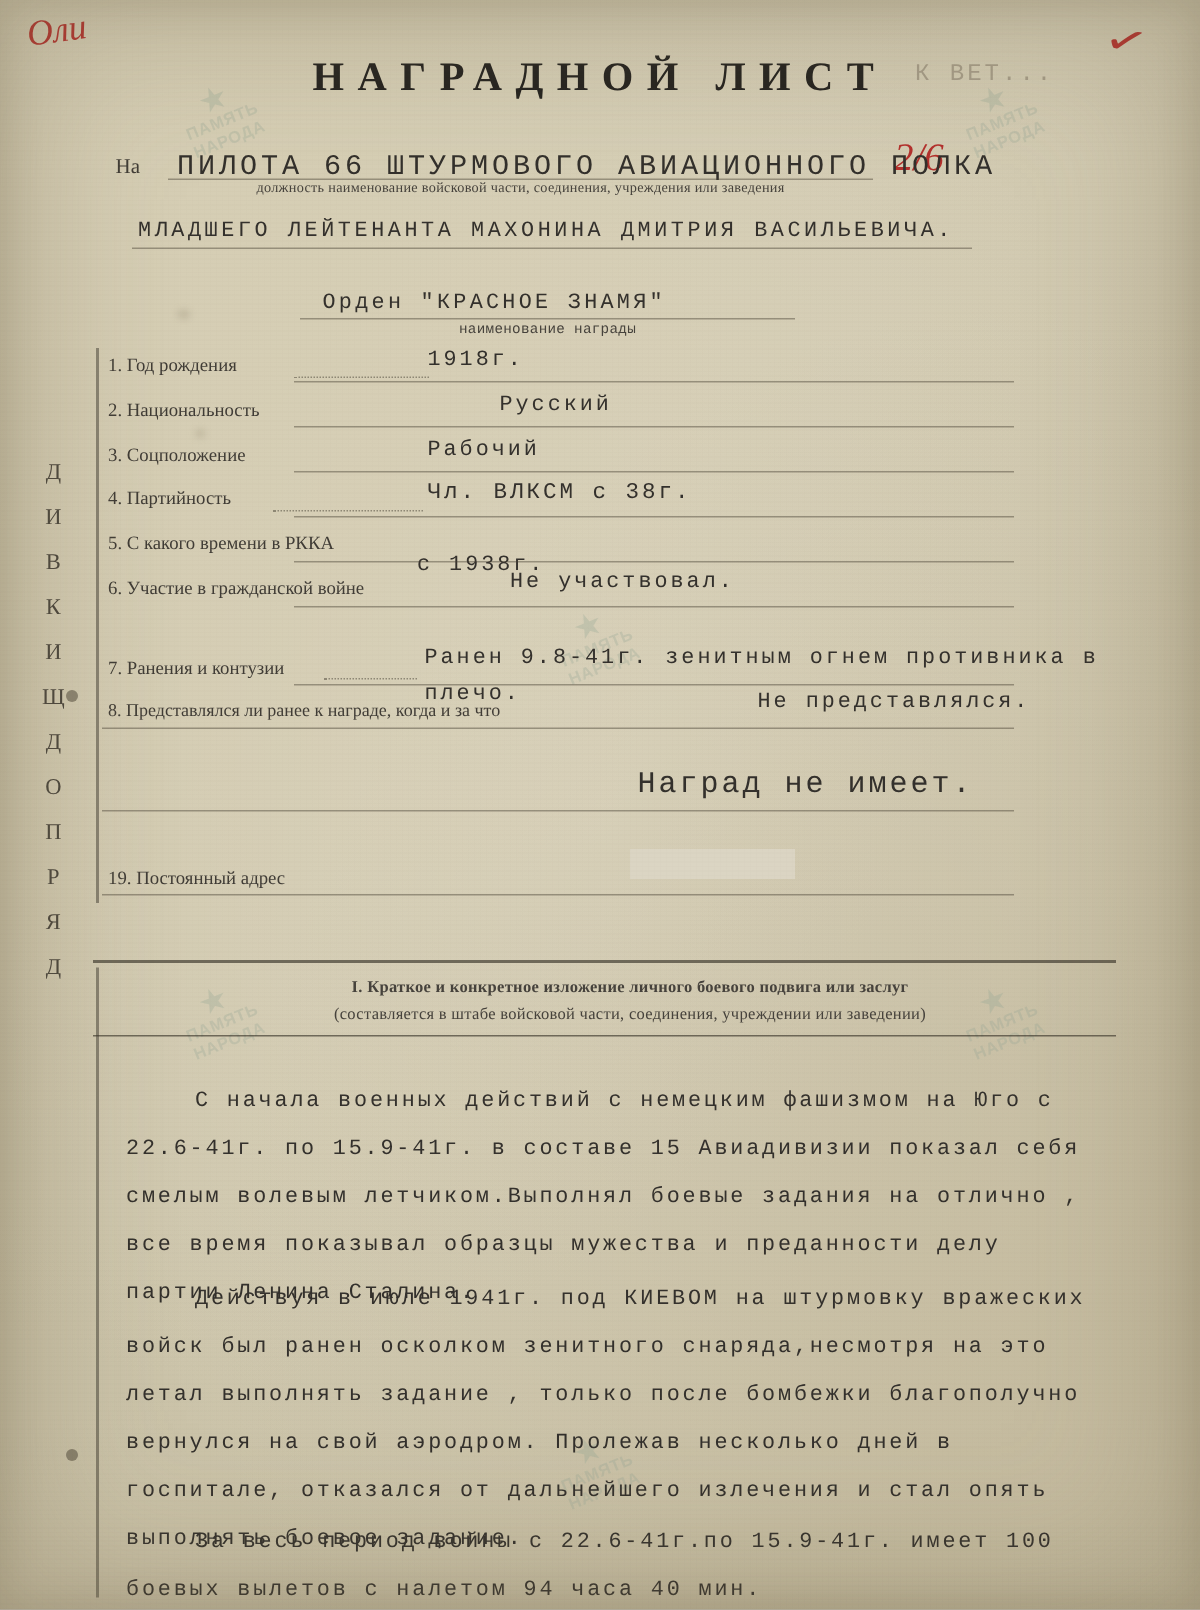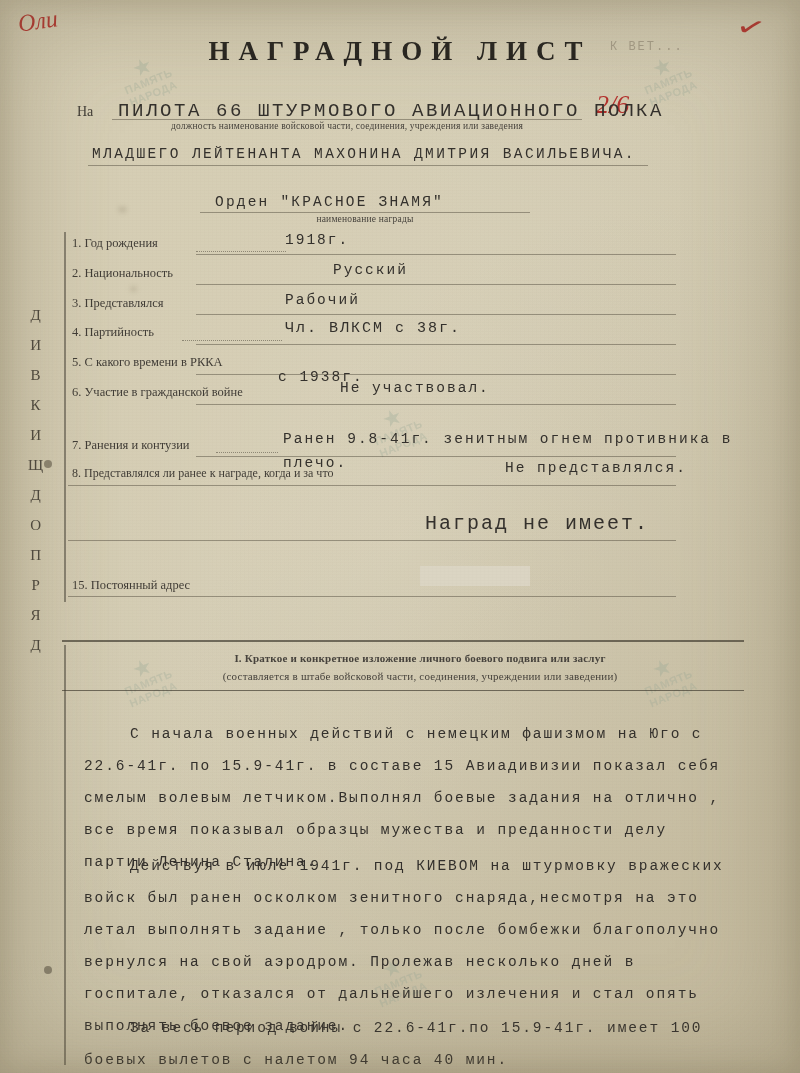--- a/index.html
+++ b/index.html
@@ -167,39 +167,39 @@
   </div>
   <div class="wm" style="left:610px; top:645px; width:110px; transform:rotate(-22deg);">
     <span class="star">★</span><span>ПАМЯТЬ
 НАРОДА</span>
   </div>
   <div class="wm" style="left:340px; top:945px; width:110px; transform:rotate(-22deg);">
     <span class="star">★</span><span>ПАМЯТЬ
 НАРОДА</span>
   </div>
 
-  <div class="abs tw wm-faint" style="left:610px; top:40px; font-size:12px; letter-spacing:2px; color:rgba(110,100,85,0.45);">К ВЕТ...</div>
+  <div class="abs tw wm-faint" style="left:610px; top:40px; font-size:16px; letter-spacing:2px; color:rgba(110,100,85,0.45);">К ВЕТ...</div>
 
   <div class="redmark" style="left:18px; top:8px; font-size:24px; font-style:italic; transform:rotate(-8deg);">Оли</div>
   <div class="redmark" style="left:740px; top:12px; font-size:26px; transform:rotate(12deg) scaleX(1.4);">✓</div>
   <div class="redmark" style="left:596px; top:90px; font-size:26px; font-style:italic;">2/6</div>
 
   <div class="title">НАГРАДНОЙ ЛИСТ</div>
 
   <div class="abs num-label" style="left:77px; top:104px; font-size:14px;">На</div>
   <div class="abs tw cap" style="left:118px; top:100px; font-size:19px; letter-spacing:2.6px;text-align:right;">ПИЛОТА 66 ШТУРМОВОГО АВИАЦИОННОГО ПОЛКА</div>
   <div class="rule" style="left:112px; top:119px; width:470px;"></div>
   <div class="abs caption caption-c" style="left:112px; top:121px; width:470px;">должность наименование войсковой части, соединения, учреждения или заведения</div>
 
   <div class="abs tw cap" style="left:92px; top:146px; font-size:14.5px; letter-spacing:2.4px;">МЛАДШЕГО ЛЕЙТЕНАНТА МАХОНИНА ДМИТРИЯ ВАСИЛЬЕВИЧА.</div>
   <div class="rule" style="left:88px; top:165px; width:560px;"></div>
 
   <div class="abs tw" style="left:215px; top:194px; font-size:14.5px; letter-spacing:2.2px;">Орден "КРАСНОЕ ЗНАМЯ"</div>
   <div class="rule" style="left:200px; top:212px; width:330px;"></div>
-  <div class="abs caption caption-c" style="left:200px; top:214px; width:330px;">наименование награды</div>
+  <div class="abs caption caption-c" style="left:200px; top:214px; width:330px;font-family:Liberation Mono, monospace;">наименование награды</div>
 
   <div class="smudge" style="left:118px; top:206px; width:9px; height:7px; border-radius:50%;"></div>
   <div class="smudge" style="left:130px; top:286px; width:7px; height:6px; border-radius:50%;"></div>
 
   <div class="vert">
     <span>Д</span>
     <span>И</span>
     <span>В</span>
     <span>К</span>
     <span>И</span>
@@ -222,21 +222,21 @@
 
   <div class="abs num-label" style="left:72px; top:266px;">
     <span>2.</span>
     <span>Национальность</span>
   </div>
   <div class="abs tw" style="left:285px; top:262px; font-size:14.5px; letter-spacing:2px;margin-left:48px;">Русский</div>
   <div class="rule" style="left:196px; top:284px; width:480px;"></div>
 
   <div class="abs num-label" style="left:72px; top:296px;">
     <span>3.</span>
-    <span>Представлялся</span>
+    <span>Соцположение</span>
   </div>
   <div class="abs tw" style="left:285px; top:292px; font-size:14.5px; letter-spacing:2px;">Рабочий</div>
   <div class="rule" style="left:196px; top:314px; width:480px;"></div>
 
   <div class="abs num-label" style="left:72px; top:325px;">
     <span>4.</span>
     <span>Партийность</span>
   </div>
   <div class="rule dot" style="left:182px; top:340px; width:100px;"></div>
   <div class="abs tw" style="left:285px; top:320px; font-size:15px; letter-spacing:2px;">Чл. ВЛКСМ с 38г.</div>
@@ -268,21 +268,21 @@
     <span>8.</span>
     <span>Представлялся ли ранее к награде, когда и за что</span>
   </div>
   <div class="abs tw" style="left:505px; top:460px; font-size:14.5px; letter-spacing:2px;">Не представлялся.</div>
   <div class="rule" style="left:68px; top:485px; width:608px;"></div>
 
   <div class="abs tw" style="left:425px; top:512px; font-size:20px; letter-spacing:2px;">Наград не имеет.</div>
   <div class="rule" style="left:68px; top:540px; width:608px;"></div>
 
   <div class="abs num-label" style="left:72px; top:578px; font-size:12.5px;">
-    <span>15.</span>
+    <span>19.</span>
     <span>Постоянный адрес</span>
   </div>
   <div class="redact" style="left:420px; top:566px; width:110px; height:20px;"></div>
   <div class="rule" style="left:68px; top:596px; width:608px;"></div>
 
   <div class="abs" style="left:64px; top:232px; width:2px; height:370px; background:rgba(60,55,45,0.5);"></div>
   <div class="abs" style="left:64px; top:645px; width:2px; height:420px; background:rgba(60,55,45,0.5);"></div>
 
   <div class="thick" style="left:62px; top:640px; width:682px;"></div>
   <div class="abs caption caption-c" style="left:140px; top:652px; width:560px; font-size:11px; font-weight:bold;">I. Краткое и конкретное изложение личного боевого подвига или заслуг</div>

